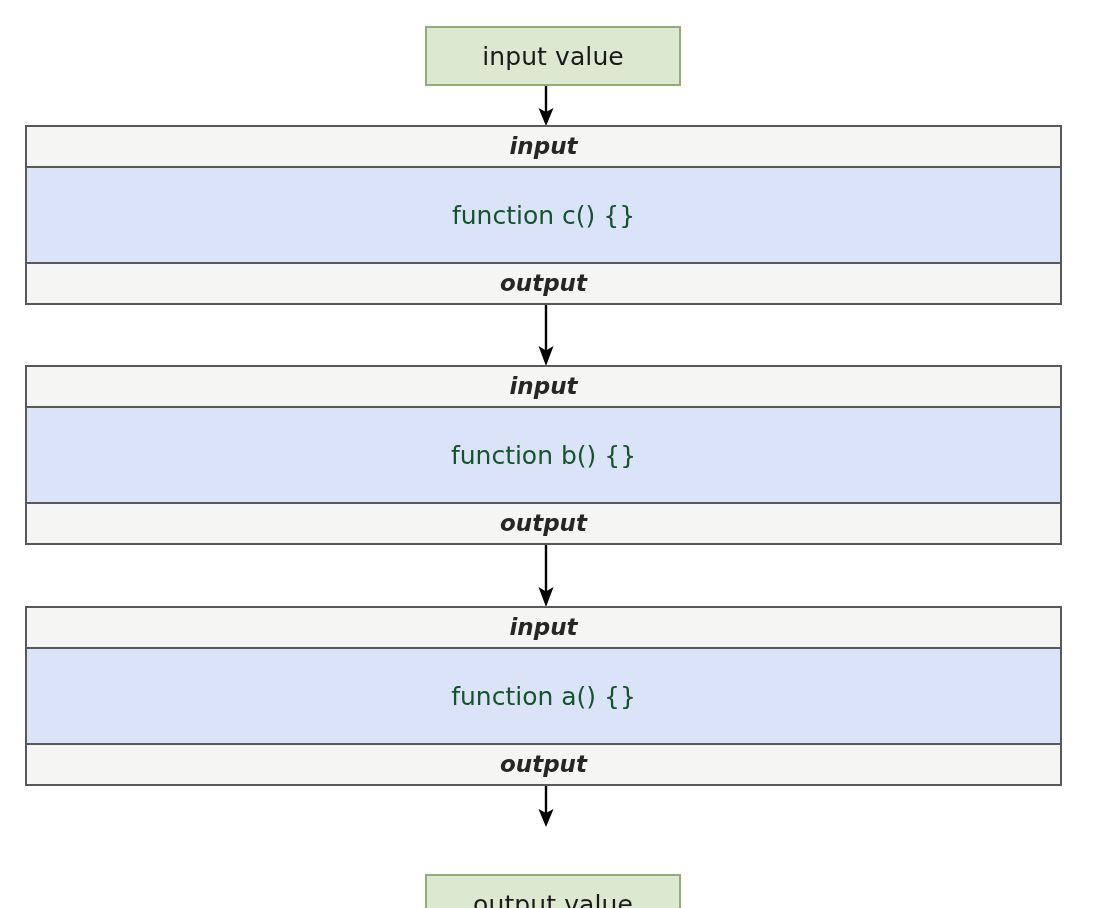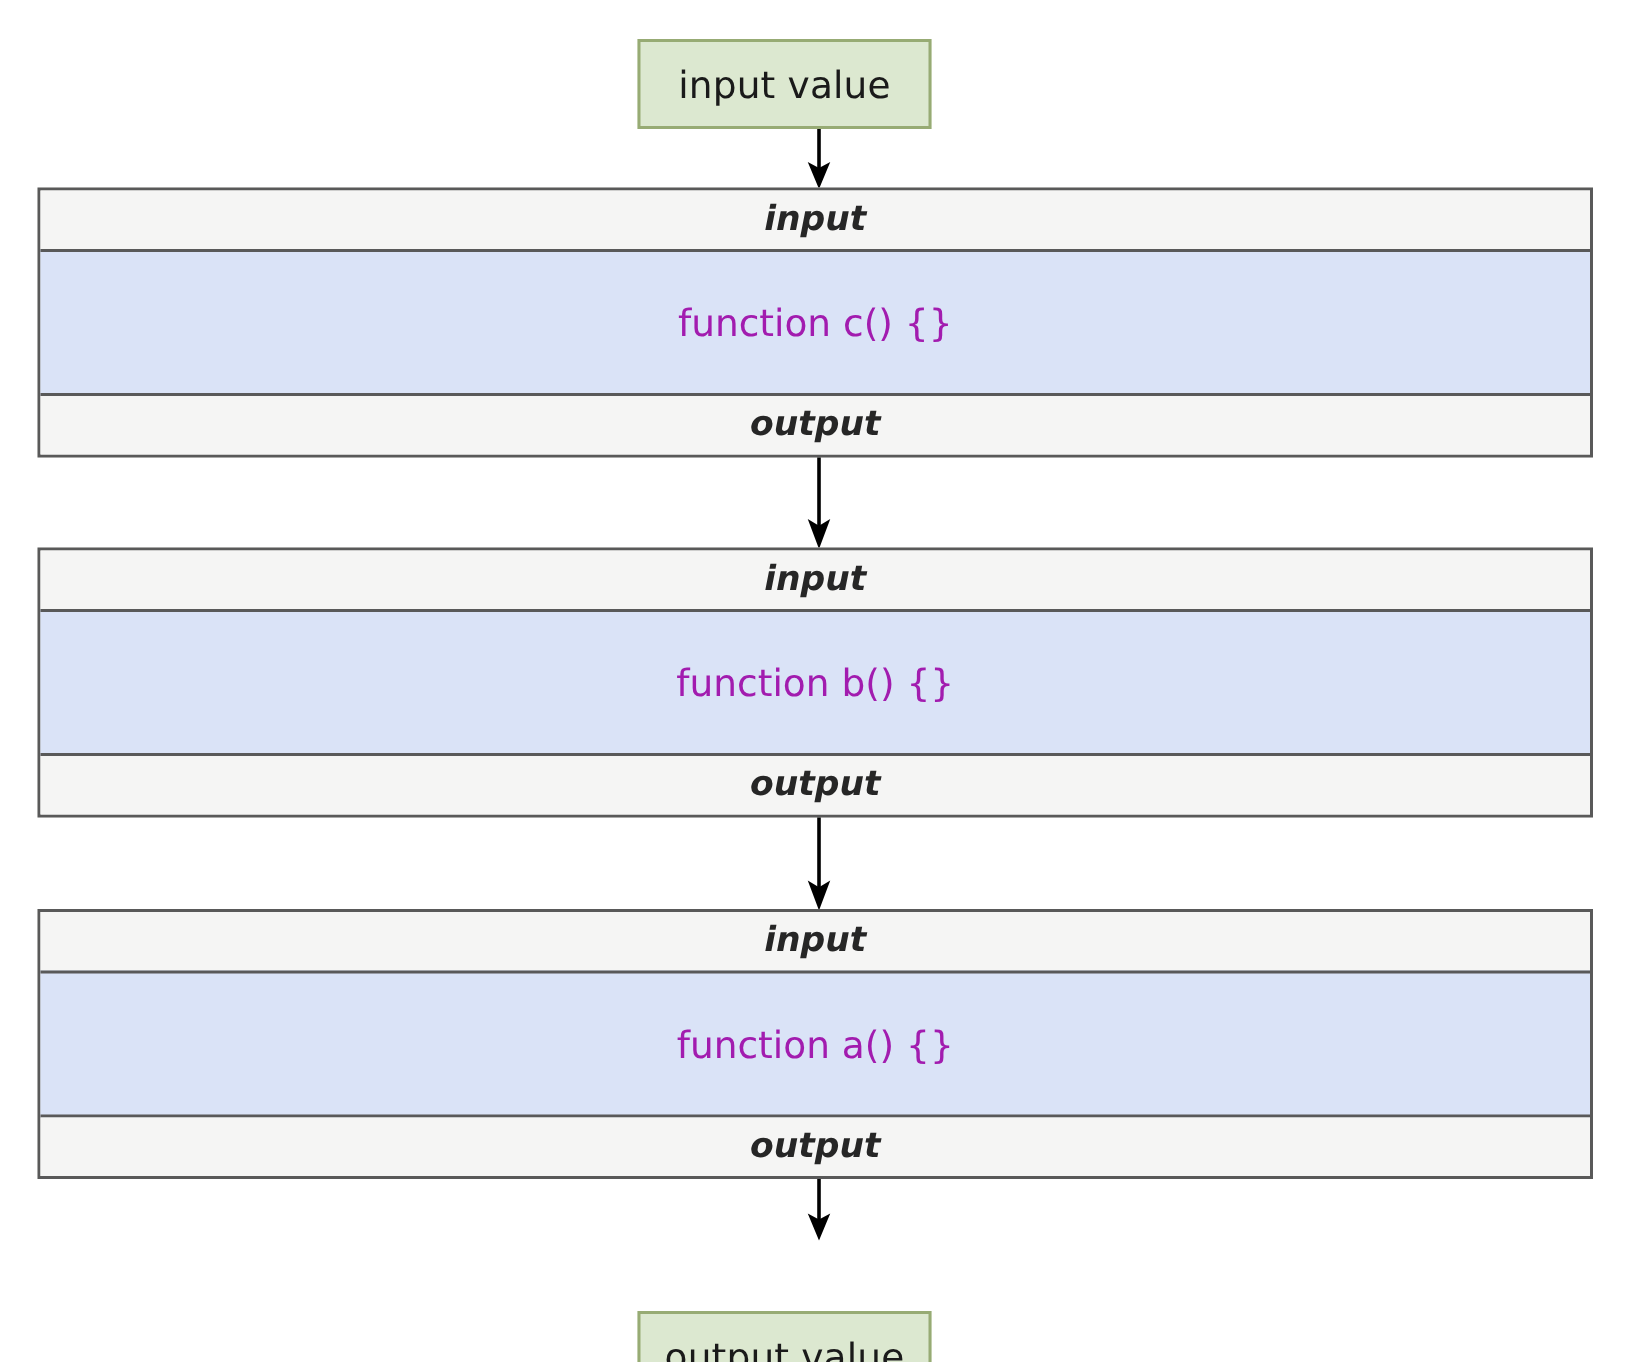--- a/index.html
+++ b/index.html
@@ -19,21 +19,21 @@
     position: relative;
     width: 1094px;
     height: 908px;
     background: #ffffff;
   }
 
   
   .term-box {
     position: absolute;
     left: 425px;
-    width: 196px;
+    width: 256px;
     height: 60px;
     box-sizing: border-box;
     background: #dce8d0;
     border: 2px solid #97ab74;
     display: flex;
     align-items: center;
     justify-content: center;
   }
   .term-label {
     font-size: 25px;
@@ -75,21 +75,21 @@
     background: #dae3f7;
     border-top: 2px solid #595959;
     border-bottom: 2px solid #595959;
     display: flex;
     align-items: center;
     justify-content: center;
   }
   .fn-body-label {
     font-size: 25px;
     font-weight: 400;
-    color: #a21caf;
+    color: #14532d;
     line-height: 1;
   }
 
   #fn-block-0 { top: 125px; }
   #fn-block-1 { top: 365px; }
   #fn-block-2 { top: 606px; }
 
   
   .arrow {
     position: absolute;

